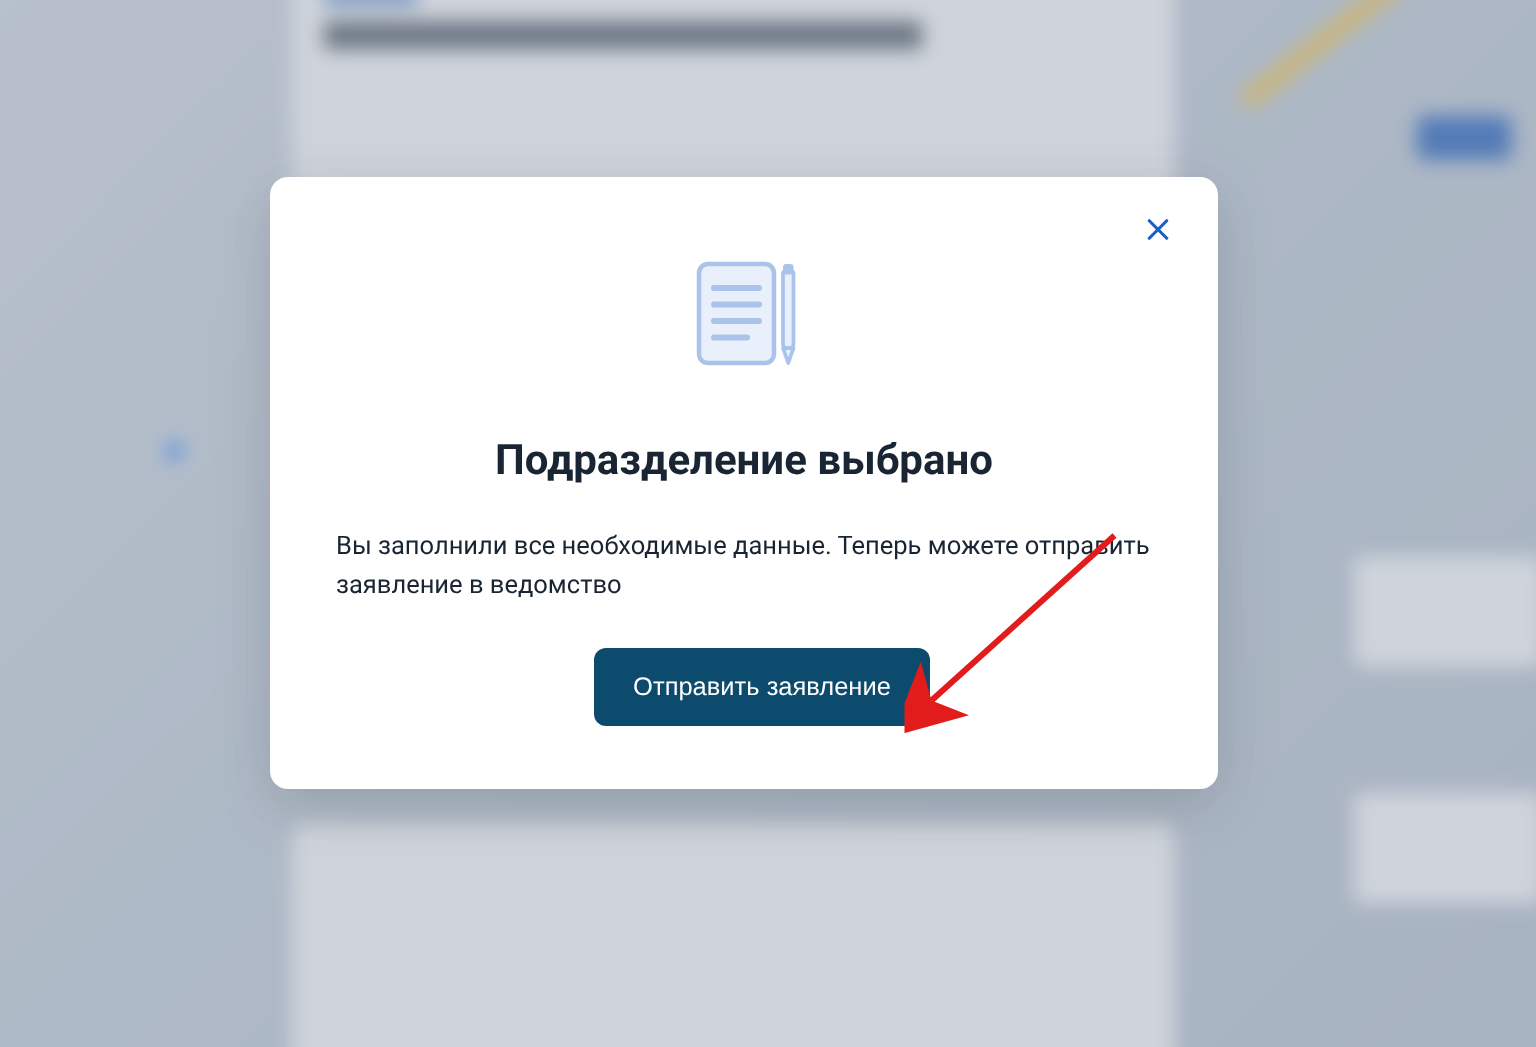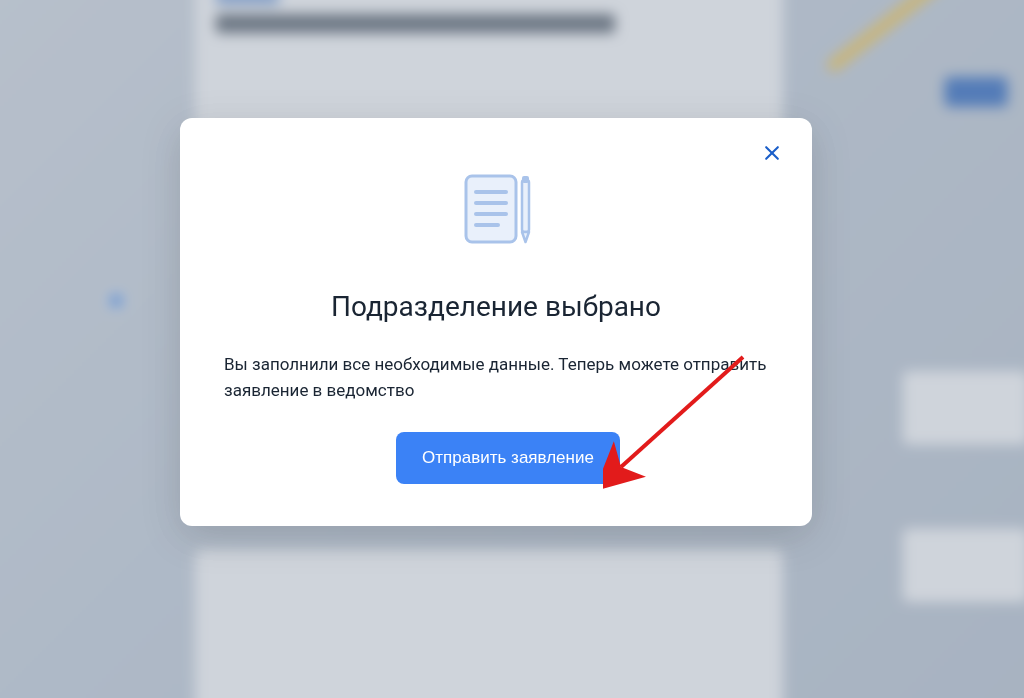--- a/index.html
+++ b/index.html
@@ -146,38 +146,38 @@
     }
     .modal-icon {
       display: flex;
       justify-content: center;
       margin-top: 4px;
       margin-bottom: 36px;
     }
     .modal-title {
       text-align: center;
       font-size: 28px;
-      font-weight: 400;
+      font-weight: 700;
       color: #1a2533;
       margin-bottom: 28px;
     }
     .modal-desc {
       font-size: 17px;
       color: #1a2533;
       line-height: 1.55;
       text-align: left;
       padding: 0 4px;
       margin-bottom: 28px;
     }
     .btn-row {
       display: flex;
       justify-content: center;
     }
     .primary-btn {
-      background: #3b82f6;
+      background: #0c4a6e;
       color: #ffffff;
       border: none;
       font-size: 17px;
       font-weight: 400;
       padding: 16px 26px;
       border-radius: 8px;
       cursor: pointer;
       margin-left: 24px;
     }
 

